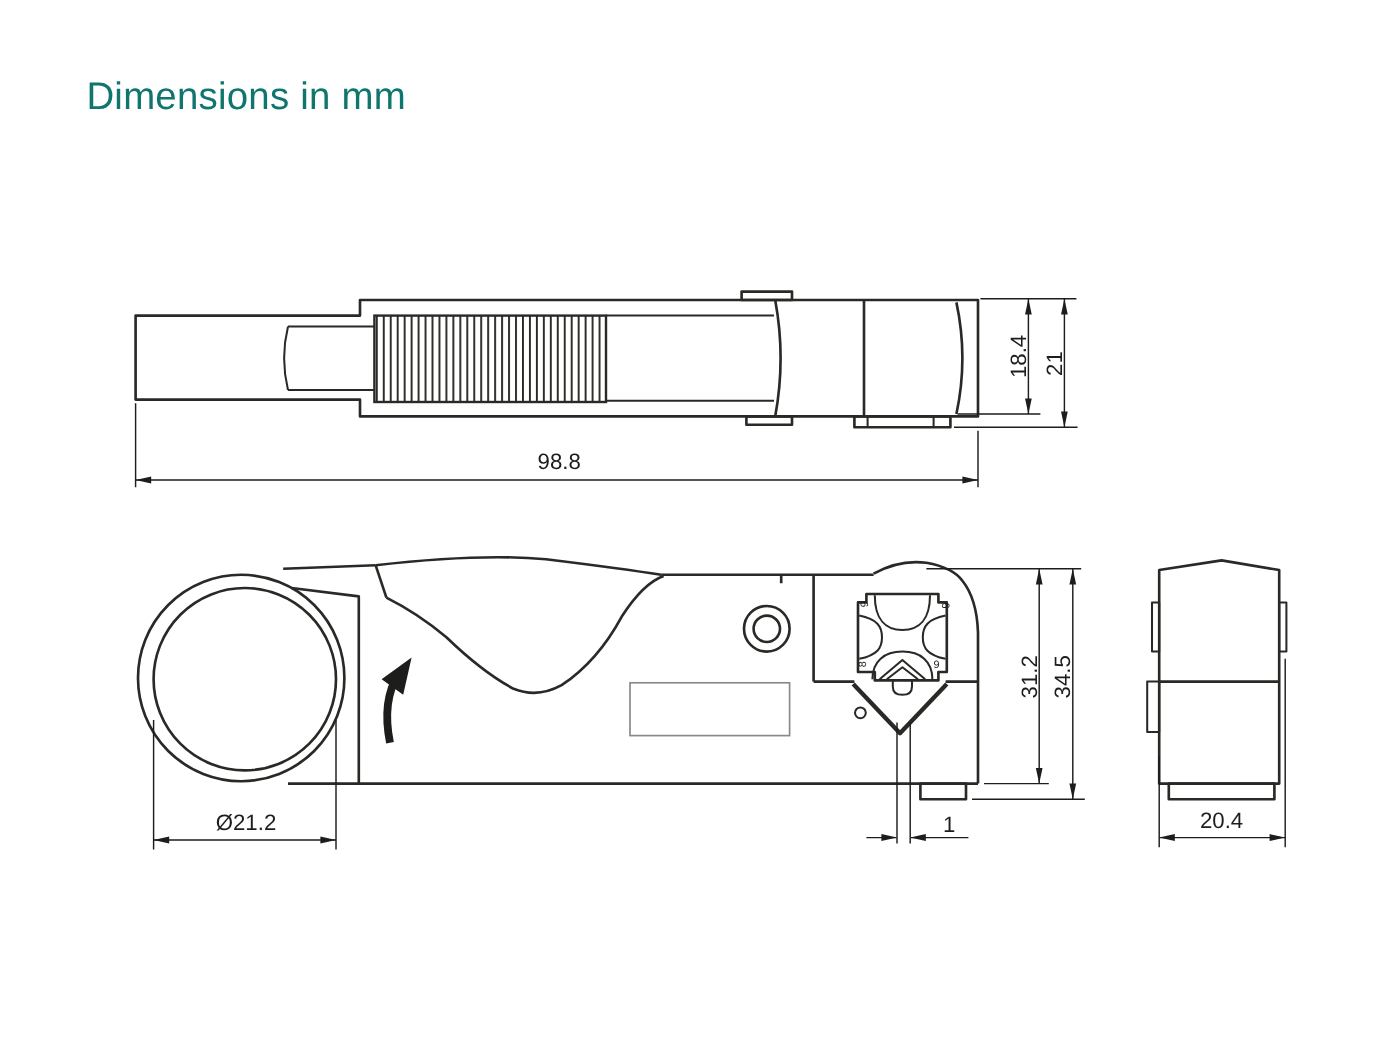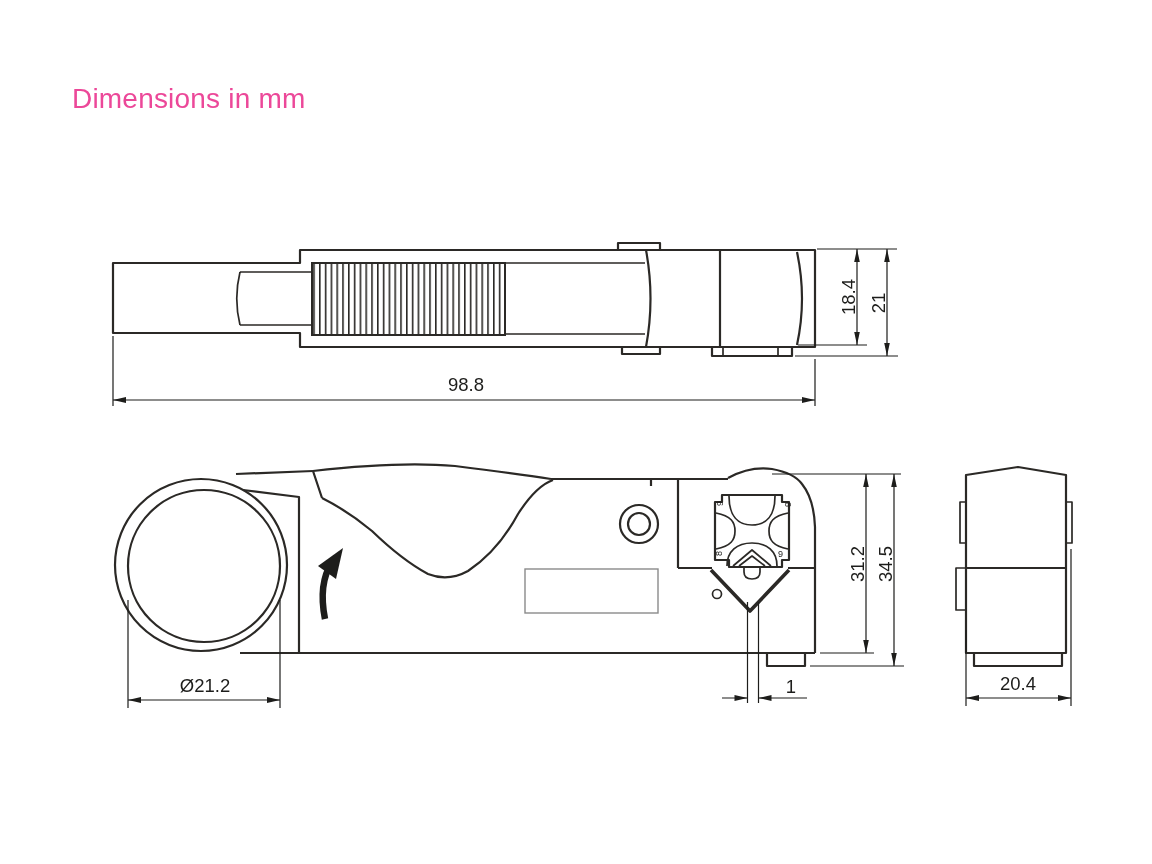--- a/index.html
+++ b/index.html
@@ -1,18 +1,18 @@
 <!DOCTYPE html>
 <html><head>
 <meta charset="utf-8">
 <style>
   html,body{margin:0;padding:0;background:#ffffff;}
   #canvas{position:relative;width:1152px;height:864px;background:#ffffff;overflow:hidden;
           font-family:"Liberation Sans", sans-serif;}
-  #title{position:absolute;left:72px;top:62px;font-size:28px;color:#ec4899;letter-spacing:0.2px;margin-top:21px;}
+  #title{position:absolute;left:72px;top:62px;font-size:32px;color:#0f766e;letter-spacing:0.2px;}
   svg{position:absolute;left:0;top:0;}
   .part{stroke:#2b2926;fill:none;stroke-width:2.2;stroke-linejoin:round;stroke-linecap:butt;}
   .part-thin{stroke:#2b2926;fill:none;stroke-width:1.7;stroke-linejoin:round;}
   .gray{stroke:#8a8a8a;fill:none;stroke-width:1.4;}
   .dim{stroke:#1d1d1b;fill:none;stroke-width:1.2;}
   .arrow{fill:#1d1d1b;stroke:none;}
   .dimtext{font-family:"Liberation Sans", sans-serif;font-size:18.5px;fill:#1d1d1b;}
   .marktext{font-family:"Liberation Sans", sans-serif;font-size:9px;fill:#1d1d1b;}
   .thickV{stroke:#2b2926;fill:none;stroke-width:3.6;stroke-linejoin:round;}
 </style>

